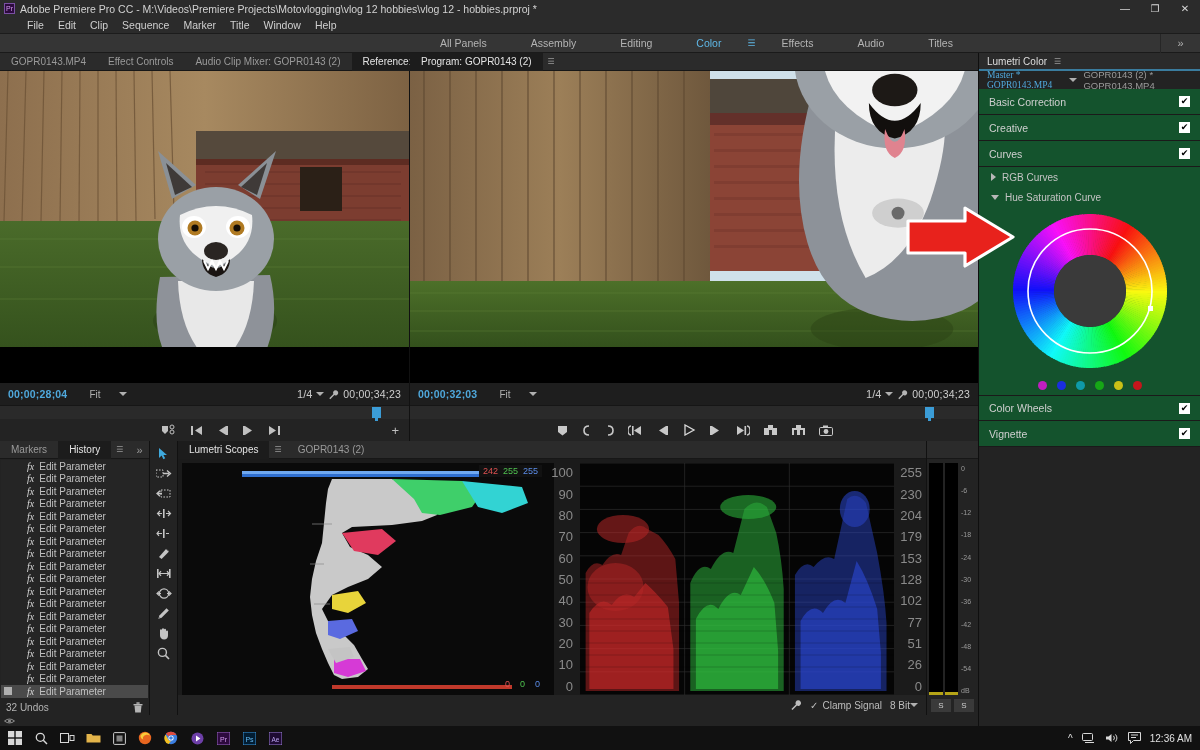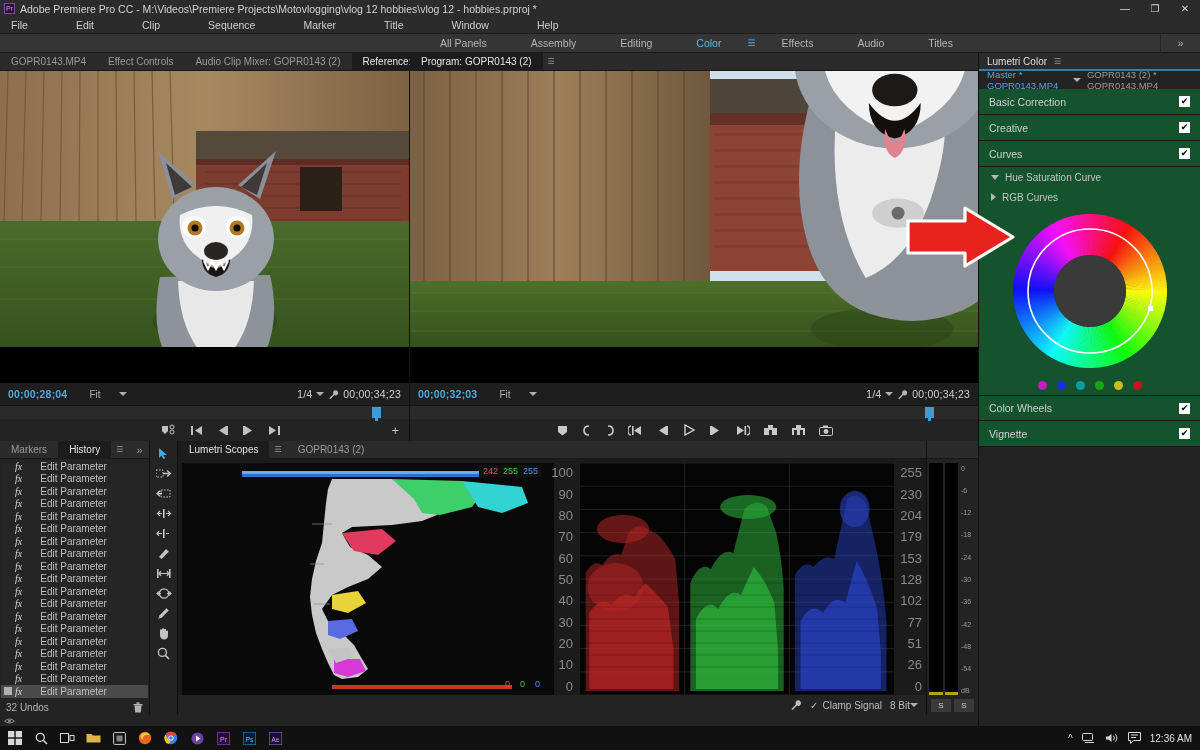--- a/index.html
+++ b/index.html
@@ -13,22 +13,22 @@
 
   
   .titlebar { height:17px; background:#2b2b2b; display:flex; align-items:center; padding-left:4px; flex:none; }
   .tb-logo { width:11px; height:11px; background:#2d0a3e; border:1px solid #7a4fa3; color:#d49cf0;
              font-size:7px; line-height:9px; text-align:center; margin-right:5px; flex:none; }
   .tb-title { font-size:10.5px; color:#d2d2d2; white-space:nowrap; }
   .tb-ctrls { margin-left:auto; display:flex; height:17px; }
   .tb-btn { width:30px; display:flex; align-items:center; justify-content:center; color:#d8d8d8; font-size:10px; }
 
   
-  .menubar { height:17px; background:#2b2b2b; display:flex; align-items:center; padding-left:4px; flex:none;
-             border-bottom:1px solid #1c1c1c;gap:34px; }
+  .menubar { height:17px; background:#2b2b2b; display:flex; align-items:center; padding-left:20px; flex:none;
+             border-bottom:1px solid #1c1c1c; }
   .menu-item { padding:0 7px; font-size:10.5px; color:#cfcfcf; line-height:17px; }
 
   
   .wsbar { height:19px; background:#353535; display:flex; align-items:center; flex:none;
            border-bottom:1px solid #1a1a1a;padding-left:18px; }
   .ws-tab { padding:0 22px; font-size:10.5px; color:#b4b4b4; line-height:19px; }
   .ws-tab.active { color:#5fb7e6; }
   .ws-burger { color:#5fb7e6; font-size:9px; padding:0 4px; }
   .ws-more { margin-left:auto; width:40px; text-align:center; color:#b0b0b0; font-size:11px;
              border-left:1px solid #262626; line-height:19px; }
@@ -61,21 +61,21 @@
   .mon-right { margin-left:auto; display:flex; align-items:center; gap:4px;justify-content:flex-end; }
   .mon-scrub { height:14px; background:#2a2a2a; position:relative; flex:none; border-top:1px solid #161616; }
   .playhead { position:absolute; top:1px; width:9px; height:11px; background:#3b9cd6; }
   .playhead:after{content:"";position:absolute;left:3px;top:11px;width:3px;height:3px;background:#3b9cd6;}
   .mon-ctrls { height:22px; background:#232323; display:flex; align-items:center; gap:13px; flex:none; }
 
   
   .bot-row { flex:1; display:flex; min-height:0; }
   .histpanel { width:150px; display:flex; flex-direction:column; background:#232323; border-right:1px solid #111; }
   .hist-list { flex:1; overflow:hidden; background:#252525; margin:1px; position:relative; }
-  .hist-item { height:12.5px; display:flex; align-items:center; gap:18px; padding-left:14px;
+  .hist-item { height:12.5px; display:flex; align-items:center; gap:5px; padding-left:26px;
                font-size:10px; color:#c0c0c0; }
   .hist-item.sel { background:#4a4a4a; }
   .fx { font-style:italic; font-family:"Liberation Serif", serif; color:#d8d8d8; font-size:10px; }
   .hist-foot { height:16px; display:flex; align-items:center; padding:0 6px; font-size:10px;
                color:#b4b4b4; background:#232323; flex:none; }
 
   .toolcol { width:28px; background:#232323; display:flex; flex-direction:column;
              align-items:center; padding-top:4px; gap:4px; border-right:1px solid #111; flex:none; }
   .tool { width:18px; height:16px; display:flex; align-items:center; justify-content:center; }
   .tool svg { display:block; }
@@ -93,21 +93,21 @@
 
   .audiometer { width:52px; background:#232323; display:flex; flex-direction:column; border-left:1px solid #111; }
 
   
   .lumetri { width:222px; background:#14532d; border-left:1px solid #0f0f0f; display:flex; flex-direction:column;justify-content:flex-end; }
   .lum-head { height:18px; display:flex; align-items:center; padding:0 8px; gap:7px; background:#2b2b2b;
               border-bottom:2px solid #3a7c9e; flex:none; }
   .lum-title { font-size:10px; color:#dedede; }
   .lum-master { height:18px; display:flex; align-items:center; gap:6px; padding:0 8px; font-size:9.5px;
                 background:#232323; flex:none; }
-  .lum-master .blue { color:#4fa8dc; }
+  .lum-master .blue { color:#4fa8dc;font-family:Liberation Serif, serif; }
   .lum-master .grey { color:#9a9a9a; }
   .lum-sec { height:26px; display:flex; align-items:center; padding:0 10px; font-size:10.5px;
              color:#d0d0d0; border-bottom:1px solid #1a1a1a; flex:none; }
   .chk { margin-left:auto; width:11px; height:11px; background:#fff; color:#000; font-size:9px;
          display:flex; align-items:center; justify-content:center; line-height:1; }
   .lum-sub { height:20px; display:flex; align-items:center; gap:6px; padding:0 12px; font-size:10px;
              color:#c4c4c4; flex:none; }
   .tri { width:0;height:0; }
   .tri.r { border-top:4px solid transparent;border-bottom:4px solid transparent;border-left:5px solid #b8b8b8; }
   .tri.d { border-left:4px solid transparent;border-right:4px solid transparent;border-top:5px solid #b8b8b8; }
@@ -800,26 +800,26 @@
       <div class="lum-sec">
         <span>Creative</span>
         <span class="chk">✔</span>
       </div>
       <div class="lum-sec">
         <span>Curves</span>
         <span class="chk">✔</span>
       </div>
 
       <div class="lum-sub">
+        <span class="tri r"></span>
+        <span>RGB Curves</span>
+      </div>
+      <div class="lum-sub">
         <span class="tri d"></span>
         <span>Hue Saturation Curve</span>
-      </div>
-      <div class="lum-sub">
-        <span class="tri r"></span>
-        <span>RGB Curves</span>
       </div>
 
       <div class="huewheel-wrap">
         <svg width="162" height="162" viewBox="0 0 162 162">
           <defs>
             <radialGradient id="hubfade">
               <stop offset="0" stop-color="#3a3a3a"></stop>
                 <stop offset="1" stop-color="#3a3a3a"></stop>
             </radialGradient>
           </defs>

